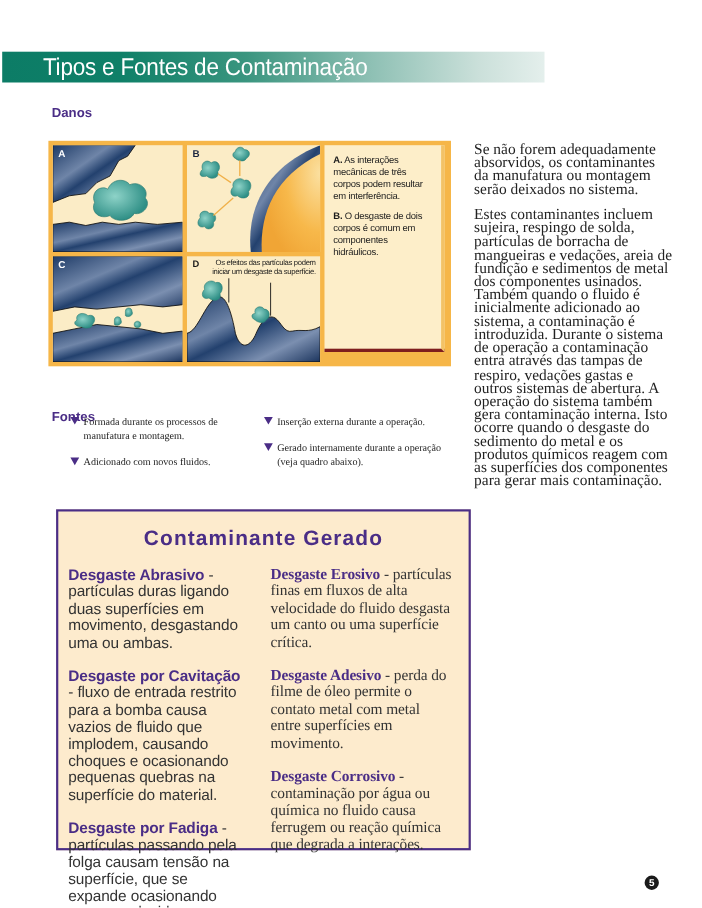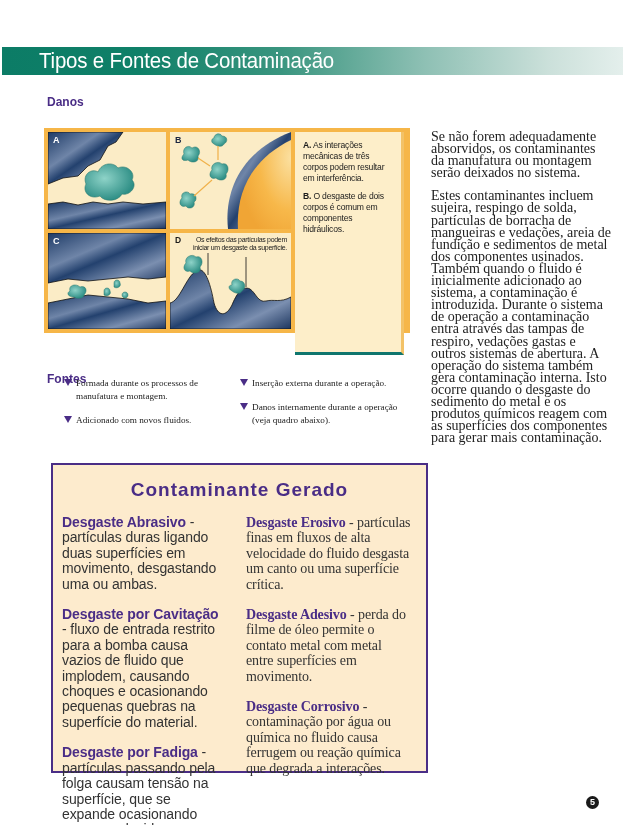--- a/index.html
+++ b/index.html
@@ -1,26 +1,26 @@
 <!DOCTYPE html>
 <html><head>
   <meta charset="utf-8">
   <style>
     html, body { margin: 0; padding: 0; background: #ffffff; }
     body { width: 638px; height: 825px; position: relative; overflow: hidden; font-family: "Liberation Sans", sans-serif; }
-    .title-band { position: absolute; left: 2px; top: 47px; width: 621px; height: 28px;
+    .title-band { position: absolute; left: 2px; top: 47px; width: 493px; height: 28px;
       background: linear-gradient(90deg, #0c7c66 0%, #0f8068 22%, #3a957f 45%, #8ec0b4 68%, #cbe0da 88%, #e4efec 100%); }
     .title-band span { position: absolute; left: 37px; top: 1px; color: #ffffff; font-size: 22px; letter-spacing: -0.2px; font-family: "Liberation Sans", sans-serif; transform: scaleX(0.93); transform-origin: left; }
     .section-h { position: absolute; color: #4a2d86; font-weight: bold; font-size: 12px; font-family: "Liberation Sans", sans-serif; }
     .figure { position: absolute; left: 44px; top: 128px; width: 366px; height: 205px; background: #f6b648; }
     .panel { position: absolute; background: #fbecc6; overflow: hidden; }
     .panel svg { display: block; }
     .panel-letter { position: absolute; left: 5px; top: 3px; font-size: 9px; font-weight: bold; color: #ffffff; }
     .panel-letter.dark { color: #1a2540; }
-    .caption-box { position: absolute; left: 251px; top: 4px; width: 109px; height: 223px; background: #fdeec9; border-right: 3px solid #f3c267; border-bottom: 3px solid #0f766e; box-sizing: border-box; padding: 8px 6px 0 8px; }
+    .caption-box { position: absolute; left: 251px; top: 4px; width: 109px; height: 188px; background: #fdeec9; border-right: 3px solid #f3c267; border-bottom: 3px solid #7f1d1d; box-sizing: border-box; padding: 8px 6px 0 8px; }
     .caption-box p { margin: 0 0 7px 0; font-size: 8.6px; line-height: 11px; color: #1c1c1c; letter-spacing: -0.2px; }
     .caption-box b { font-weight: bold; }
     .d-caption { position: absolute; left: 5px; top: 3px; width: 112px; font-size: 7px; line-height: 8px; color: #1a1a1a; letter-spacing: -0.3px; text-align: right; }
     .d-caption b { font-size: 8.5px; float: left; margin-right: 2px; }
     .right-col { position: absolute; left: 431px; top: 131px; width: 180px; font-family: Liberation Serif, serif; font-size: 14px; line-height: 12.1px; color: #222; }
     .right-col p { margin: 0 0 11px 0; }
     .fontes-list { position: absolute; font-family: "Liberation Serif", serif; font-size: 9.2px; line-height: 13px; color: #222; }
     .bullet { position: relative; padding-left: 12px; margin-bottom: 11px; }
     .bullet .tri { position: absolute; left: 0; top: 2px; width: 0; height: 0; border-left: 4px solid transparent; border-right: 4px solid transparent; border-top: 7px solid #4a2d86; }
     .box { position: absolute; left: 51px; top: 463px; width: 377px; height: 310px; background: #fdebcd; border: 2px solid #4a2d86; box-sizing: border-box; padding-left: 20px; }
@@ -131,21 +131,21 @@
 
 <div class="section-h" style="left:47px; top:348px;margin-top:24px;">Fontes</div>
 
 <div class="fontes-list" style="left:64px; top:377px; width:160px;">
   <div class="bullet"><span class="tri"></span><span>Formada durante os processos de manufatura e montagem.</span></div>
   <div class="bullet"><span class="tri"></span><span>Adicionado com novos fluidos.</span></div>
 </div>
 
 <div class="fontes-list" style="left:240px; top:377px; width:170px;">
   <div class="bullet"><span class="tri"></span><span>Inserção externa durante a operação.</span></div>
-  <div class="bullet"><span class="tri"></span><span>Danos internamente durante a operação (veja quadro abaixo).</span></div>
+  <div class="bullet"><span class="tri"></span><span>Gerado internamente durante a operação (veja quadro abaixo).</span></div>
 </div>
 
 <div class="box">
   <div class="box-title">Contaminante Gerado</div>
   <div class="box-col" style="left:9px;">
     <p><span class="term">Desgaste Abrasivo</span><span> - partículas duras ligando duas superfícies em movimento, desgastando uma ou ambas.</span></p>
     <p><span class="term">Desgaste por Cavitação</span><span> - fluxo de entrada restrito para a bomba causa vazios de fluido que implodem, causando choques e ocasionando pequenas quebras na superfície do material.</span></p>
     <p><span class="term">Desgaste por Fadiga</span><span> - partículas passando pela folga causam tensão na superfície, que se expande ocasionando escamas devido ao repetido tensionamento da área danificada.</span></p>
   </div>
   <div class="box-col" style="left:193px; width:165px;font-family:Liberation Serif, serif;">

